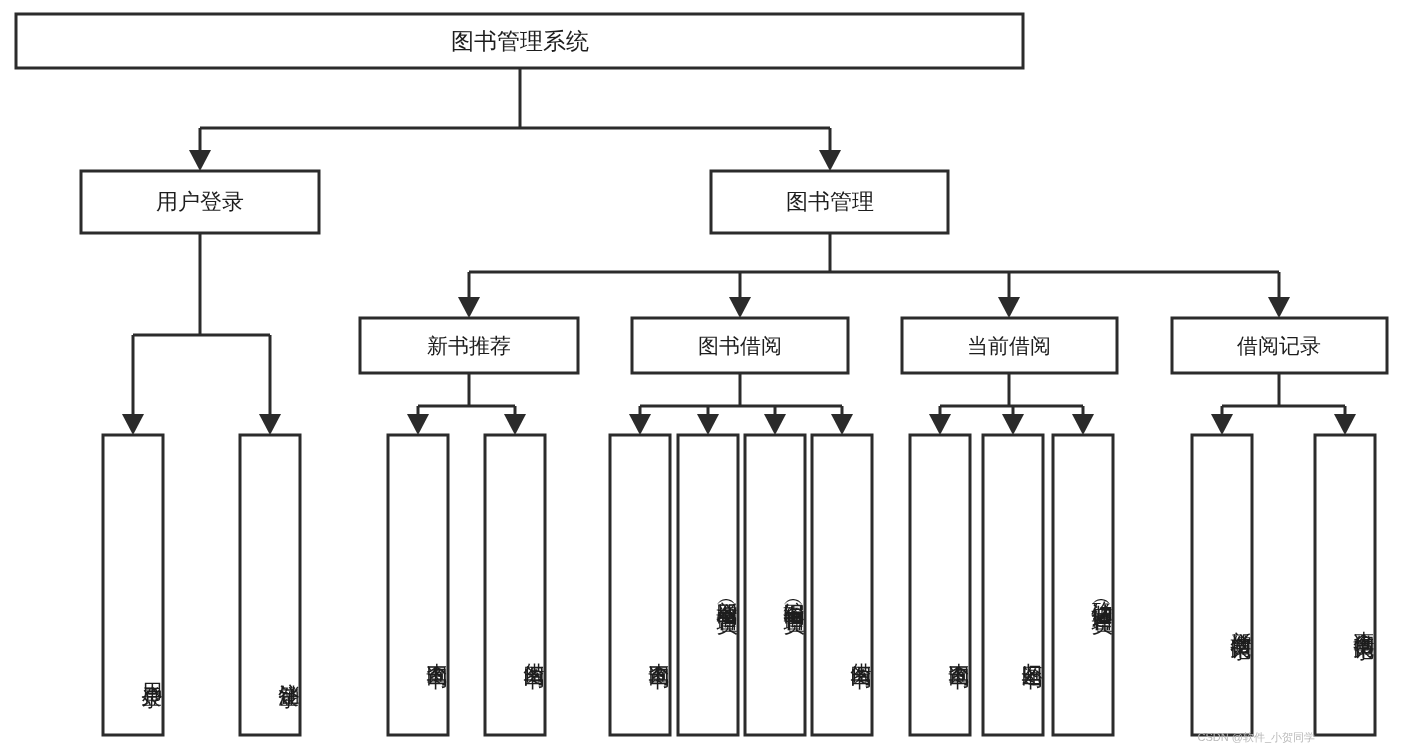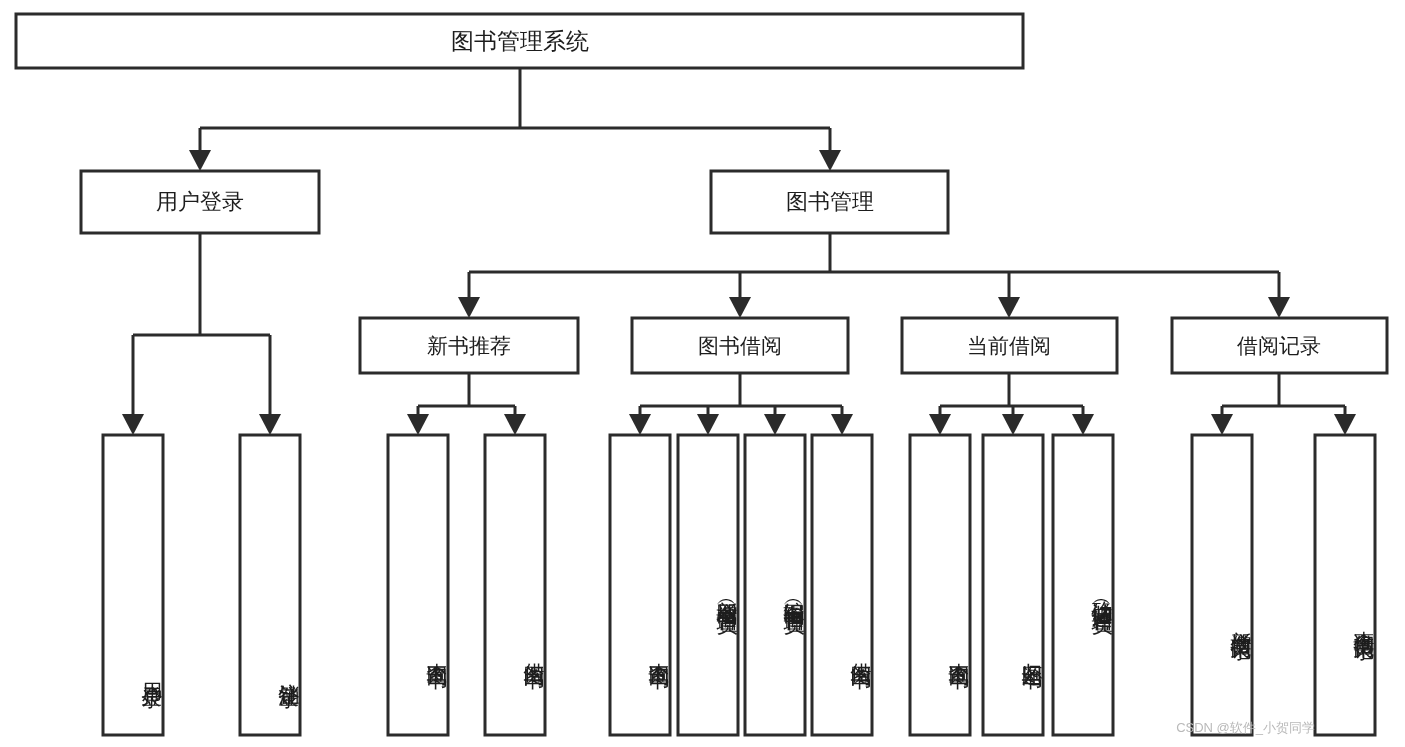--- a/index.html
+++ b/index.html
@@ -62,22 +62,22 @@
     font-size: 21px;
     color: #1d1d1d;
     letter-spacing: 2px;
     line-height: 1;
     pointer-events: none;
     white-space: nowrap;
   }
   .watermark {
     position: absolute;
     right: 8px;
-    bottom: 10px;
-    font-size: 13px;
+    bottom: 2px;
+    font-size: 11px;
     color: #b9b9b9;
     font-family: "Liberation Sans", "DejaVu Sans", sans-serif;
     white-space: nowrap;
   }
 </style>
 </head>
 <body>
 
 <div id="diagram-root">
 

